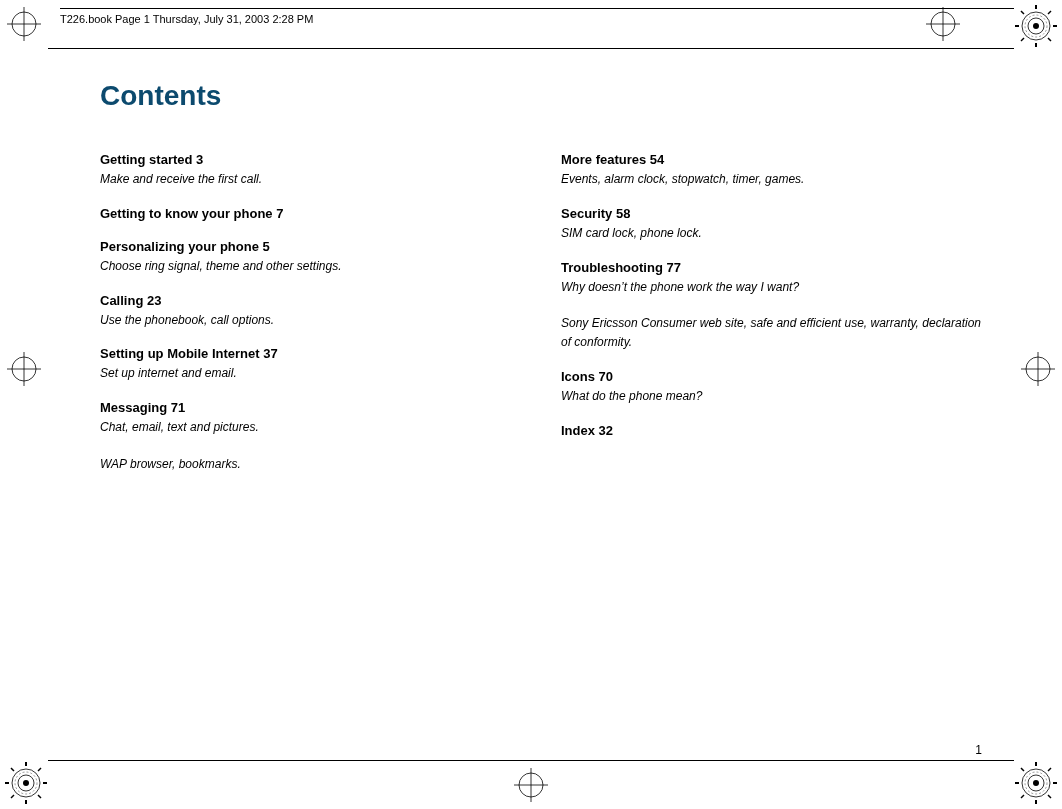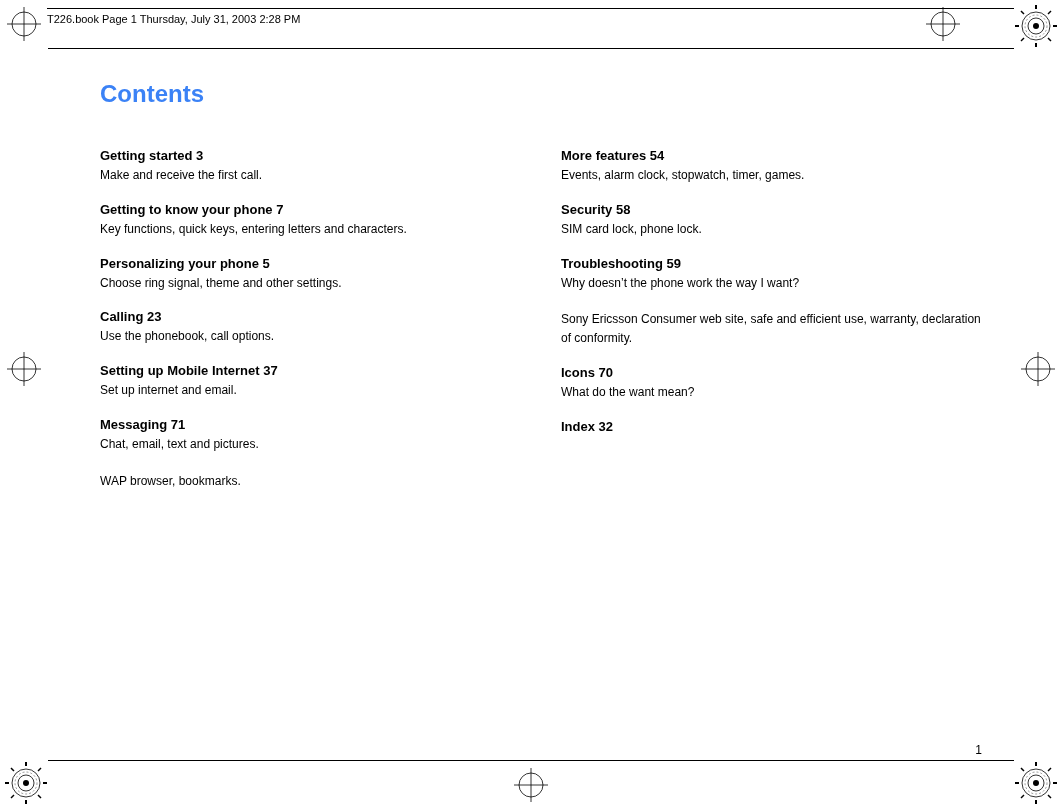--- a/index.html
+++ b/index.html
@@ -14,21 +14,21 @@
       background: #ffffff;
       font-family: 'Times New Roman', Times, serif;
       position: relative;
       overflow: hidden;
     }
 
     
     .top-bar {
       position: absolute;
       top: 8px;
-      left: 47px;
+      left: 60px;
       right: 48px;
       display: flex;
       align-items: center;
       border-top: 1px solid #000;
       padding-top: 4px;
     }
 
     .file-info {
       font-size: 11px;
       font-family: Arial, sans-serif;
@@ -38,25 +38,25 @@
     
     .main-content {
       position: absolute;
       top: 80px;
       left: 100px;
       right: 80px;
       bottom: 80px;
     }
 
     .page-title {
-      font-size: 24px;
+      font-size: 28px;
       font-weight: bold;
       font-family: Arial, Helvetica, sans-serif;
       margin-bottom: 40px;
-      color: #3b82f6;
+      color: #0c4a6e;
     }
 
     .toc-container {
       display: flex;
       gap: 0;
       width: 100%;
     }
 
     .toc-column {
       flex: 1;
@@ -78,20 +78,21 @@
       color: #000;
       display: block;
       margin-bottom: 2px;
     }
 
     .toc-desc {
       font-size: 12px;
       font-family: Arial, Helvetica, sans-serif;
       color: #000;
       line-height: 1.4;
+      font-style: italic;
     }
   </style>
 </head>
 <body>
 
 <div class="top-bar">
   <span class="file-info">T226.book  Page 1  Thursday, July 31, 2003  2:28 PM</span>
 </div>
 
 <svg style="position:absolute;top:5px;left:5px;width:38px;height:38px;" viewBox="0 0 38 38">
@@ -174,34 +175,34 @@
 <div style="position:absolute;top:48px;left:48px;right:48px;height:1px;background:#000;"></div>
 <div style="position:absolute;bottom:48px;left:48px;right:48px;height:1px;background:#000;"></div>
 
 <div class="main-content">
   <h1 class="page-title">Contents</h1>
 
   <div class="toc-container">
 
     <div class="toc-column" id="left-col">
         <div class="toc-entry"><span class="toc-heading">Getting started 3</span><span class="toc-desc">Make and receive the first call.</span></div>
-        <div class="toc-entry"><span class="toc-heading">Getting to know your phone 7</span><span class="toc-desc">Key functions, quick keys, entering letters and characters.</span></div>
+        <div class="toc-entry"><span class="toc-heading">Getting to know your phone 7</span></div>
         <div class="toc-entry"><span class="toc-heading">Personalizing your phone 5</span><span class="toc-desc">Choose ring signal, theme and other settings.</span></div>
         <div class="toc-entry"><span class="toc-heading">Calling 23</span><span class="toc-desc">Use the phonebook, call options.</span></div>
         <div class="toc-entry"><span class="toc-heading">Setting up Mobile Internet 37</span><span class="toc-desc">Set up internet and email.</span></div>
         <div class="toc-entry"><span class="toc-heading">Messaging 71</span><span class="toc-desc">Chat, email, text and pictures.</span></div>
         <div class="toc-entry"><span class="toc-desc">WAP browser, bookmarks.</span></div>
       </div>
 
     <div class="toc-column" id="right-col">
         <div class="toc-entry"><span class="toc-heading">More features 54</span><span class="toc-desc">Events, alarm clock, stopwatch, timer, games.</span></div>
         <div class="toc-entry"><span class="toc-heading">Security 58</span><span class="toc-desc">SIM card lock, phone lock.</span></div>
-        <div class="toc-entry"><span class="toc-heading">Troubleshooting 59</span><span class="toc-desc">Why doesn’t the phone work the way I want?</span></div>
+        <div class="toc-entry"><span class="toc-heading">Troubleshooting 77</span><span class="toc-desc">Why doesn’t the phone work the way I want?</span></div>
         <div class="toc-entry"><span class="toc-desc">Sony Ericsson Consumer web site, safe and efficient use, warranty, declaration of conformity.</span></div>
-        <div class="toc-entry"><span class="toc-heading">Icons 70</span><span class="toc-desc">What do the want mean?</span></div>
+        <div class="toc-entry"><span class="toc-heading">Icons 70</span><span class="toc-desc">What do the phone mean?</span></div>
         <div class="toc-entry">
           <span class="toc-heading">Index 32</span>
         </div>
       </div>
   </div>
 </div>
 
 <div style="position:absolute;bottom:52px;right:80px;font-size:12px;font-family:Arial,sans-serif;">1</div>
 
 </body></html>

